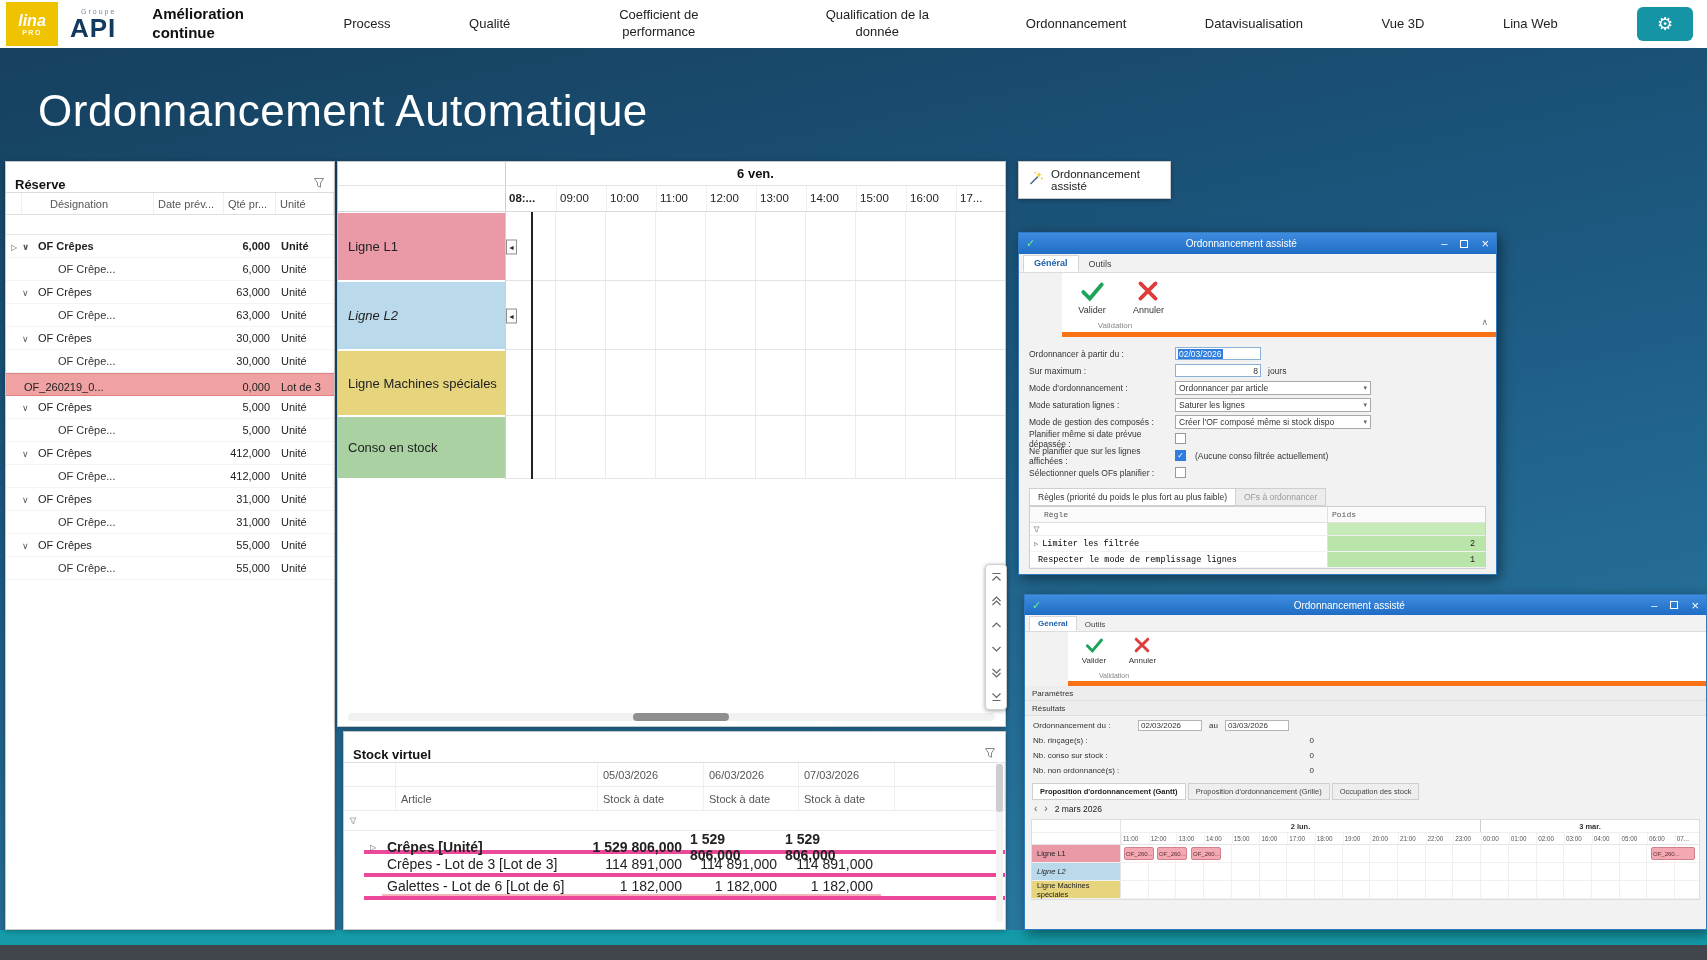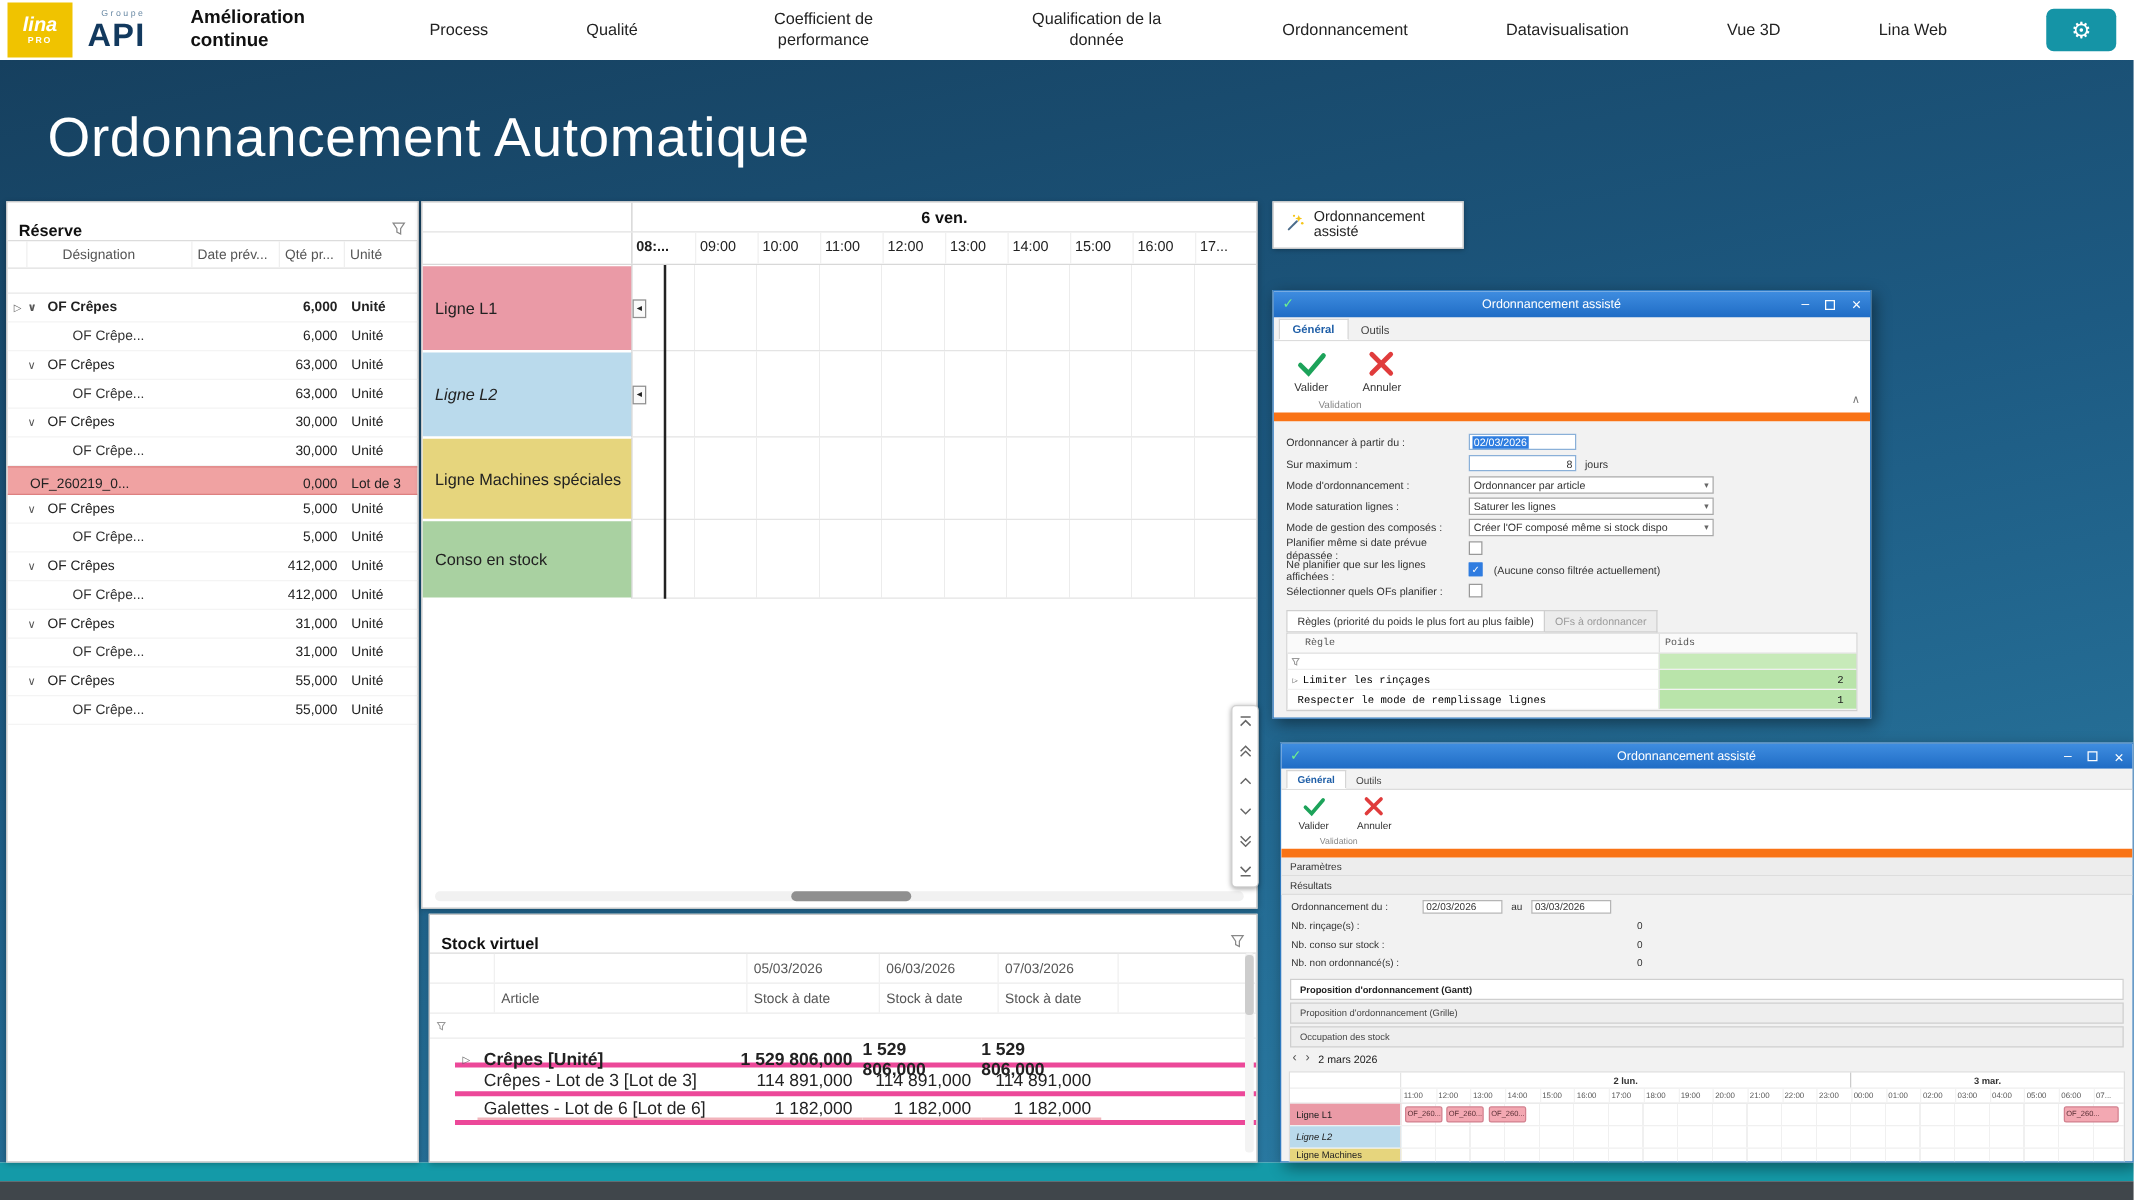--- a/index.html
+++ b/index.html
@@ -104,21 +104,21 @@
   .dlg-titlebar { height:21px; background:linear-gradient(#3f8de0,#1f6cc5); display:flex; align-items:center; color:#fff; padding:0 7px; }
   .dlg-check { color:#6ef08e; font-weight:bold; font-size:11px; margin-right:6px; line-height:1; }
   .dlg-title { flex:1; text-align:center; font-size:10px; }
   .dlg-controls { display:flex; gap:13px; align-items:center; }
   .ctl-min { font-size:11px; line-height:1; }
   .ctl-max { width:8px; height:8px; border:1px solid #fff; display:inline-block; }
   .ctl-close { font-size:13px; line-height:1; }
   .dlg-tabs { height:19px; background:#f2f2f2; display:flex; border-bottom:1px solid #dcdcdc; padding-left:4px; align-items:flex-end; }
   .dlg-tab { padding:2px 10px 3px; font-size:9px; color:#444; }
   .dlg-tab.active { background:#fff; border:1px solid #d5d5d5; border-bottom:1px solid #fff; color:#1f5fa8; font-weight:bold; }
-  .ribbon { background:#fff; border-bottom:7px solid #f97316; position:relative; height:64px; }
+  .ribbon { background:#fff; border-bottom:5px solid #f97316; position:relative; height:64px;margin-left:43px; }
   .rib-btn { display:inline-flex; flex-direction:column; align-items:center; width:44px; margin:5px 0 0 8px; }
   .rib-btn .cap { font-size:9px; color:#333; margin-top:1px; }
   .rib-caption { position:absolute; left:0; bottom:2px; width:106px; text-align:center; font-size:8px; color:#888; }
   .rib-collapse { position:absolute; right:8px; bottom:5px; font-size:9px; color:#777; }
 
   
   .dlg1 { left:1018px; top:232px; width:479px; height:343px; }
   .d1-form { padding:8px 10px 2px; font-size:8.5px; color:#333; }
   .frow { display:flex; align-items:center; height:17px; }
   .flabel { width:146px; }
@@ -156,21 +156,21 @@
   .dlg2 .rib-btn { width:36px; margin:3px 0 0 8px; }
   .dlg2 .rib-btn .cap { font-size:8px; }
   .dlg2 .rib-caption { width:92px; font-size:7px; }
   .d2-secbar { height:15px; background:#ededed; border-bottom:1px solid #ddd; font-size:8px; display:flex; align-items:center; padding-left:7px; color:#333; }
   .d2-rows { padding:2px 8px; }
   .d2row { display:flex; align-items:center; height:15px; font-size:8px; color:#333; }
   .d2row .lab { width:105px; }
   .d2row .num { width:180px; text-align:right; padding-right:4px; }
   .d2-input { width:64px; height:11px; border:1px solid #b5b5b5; background:#fff; font-size:8px; display:flex; align-items:center; padding:0 2px; }
   .d2-sep { margin:0 7px; }
-  .d2-viewtabs { display:flex; padding:3px 7px 0; gap:2px;flex-direction:column; }
+  .d2-viewtabs { display:flex; padding:3px 7px 0; gap:2px; }
   .vtab { font-size:7.5px; padding:3px 7px; border:1px solid #cfcfcf; background:#eee; color:#444; }
   .vtab.active { background:#fff; font-weight:bold; color:#222; }
   .d2-datenav { display:flex; align-items:center; gap:7px; padding:4px 9px; font-size:8.5px; color:#222; }
   .nav-arrow { font-size:10px; color:#555; line-height:1; }
   .d2-gantt { margin:1px 6px; border:1px solid #ddd; background:#fff; }
   .g2-dayrow { display:flex; height:13px; font-size:7.5px; font-weight:bold; color:#333; border-bottom:1px solid #eee; }
   .g2-corner { width:89px; border-right:1px solid #e5e5e5; }
   .g2-day1 { width:360px; text-align:center; border-right:1px solid #ccc; line-height:13px; }
   .g2-day2 { flex:1; text-align:center; line-height:13px; }
   .g2-hourrow { display:flex; height:12px; border-bottom:1px solid #e5e5e5; }
@@ -631,21 +631,21 @@
             <path d="M1.5 1.5h9L7.5 6v4.2l-3-1.5V6z" fill="none" stroke="#999" stroke-width="1.4"></path>
           </svg>
       </span>
       <span class="rt-col2" data-interactable="true"></span>
     </div>
     <div data-interactable="false">
 
     <div class="rt-row first" data-interactable="true">
         <span class="c1">
           <span class="rexp" data-interactable="true"></span>
-          <span data-interactable="false">Limiter les rinçages</span>
+          <span data-interactable="false">Limiter les filtrée</span>
         </span>
         <span class="rt-col2" data-interactable="false">2</span>
       </div>
         <div class="rt-row" data-interactable="true">
         <span class="c1">
           <span class="rexp" data-interactable="true"></span>
           <span data-interactable="false">Respecter le mode de remplissage lignes</span>
         </span>
         <span class="rt-col2" data-interactable="false">1</span>
       </div>

